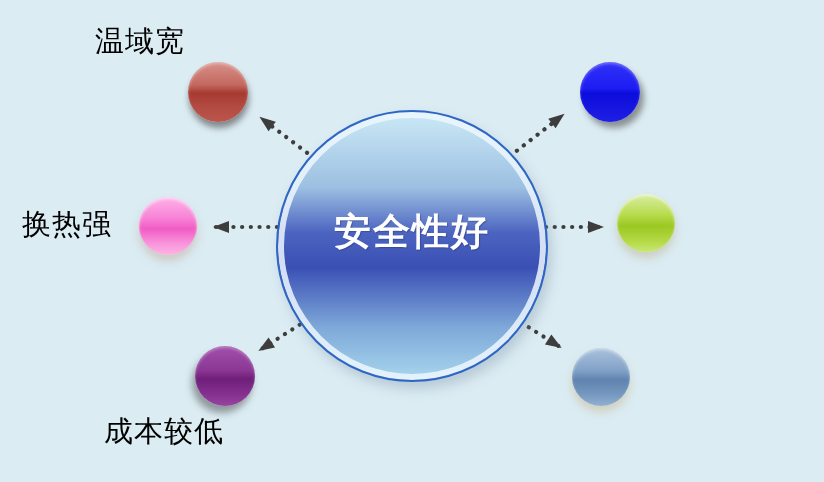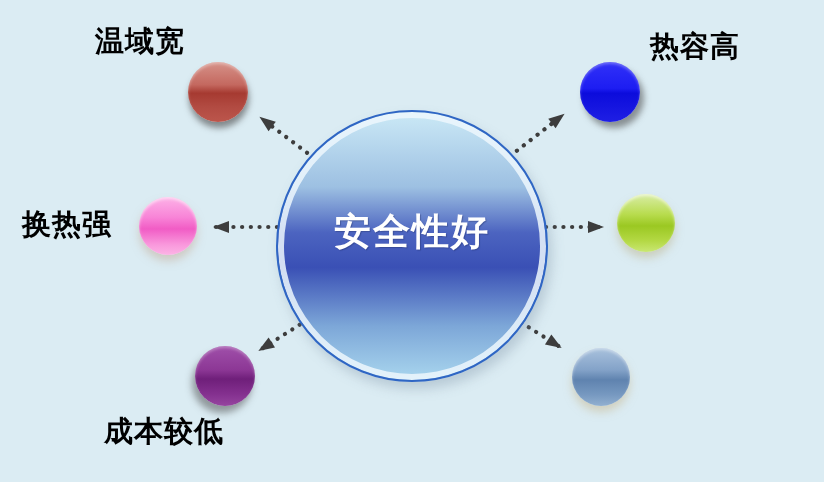--- a/index.html
+++ b/index.html
@@ -33,21 +33,21 @@
   .bubble{position:absolute;border-radius:50%;}
   .bubble-red   {left:188px;top:62px; width:60px;height:60px;box-shadow:1px 6px 6px rgba(70,70,70,0.60), inset 0 2px 3px rgba(255,255,255,0.35);}
   .bubble-blue  {left:580px;top:62px; width:60px;height:60px;box-shadow:4px 6px 6px rgba(70,70,70,0.55), inset 0 2px 3px rgba(255,255,255,0.30);}
   .bubble-pink  {left:139px;top:197px;width:58px;height:58px;box-shadow:0 6px 9px rgba(195,170,150,0.50), inset 0 2px 3px rgba(255,255,255,0.55);}
   .bubble-green {left:617px;top:194px;width:58px;height:58px;box-shadow:0 6px 9px rgba(190,180,140,0.50), inset 0 2px 3px rgba(255,255,255,0.55);}
   .bubble-purple{left:195px;top:346px;width:60px;height:60px;box-shadow:-3px 7px 7px rgba(70,70,70,0.50), inset 0 2px 3px rgba(255,255,255,0.30);}
   .bubble-steel {left:572px;top:348px;width:58px;height:58px;box-shadow:0 6px 9px rgba(200,185,150,0.55), inset 0 2px 3px rgba(255,255,255,0.40);}
 
   
   .node-label{
-    position:absolute;color:#000;font-weight:bold;font-size:29px;
+    position:absolute;color:#000;font-weight:normal;font-size:29px;
     letter-spacing:1px;white-space:nowrap;
   }
   .label-temp  {left:95px; top:22px;}
   .label-heat  {left:650px;top:27px;}
   .label-exch  {left:22px; top:205px;}
   .label-flow  {left:702px;top:205px;}
   .label-cost  {left:104px;top:412px;}
   .label-safe  {left:602px;top:424px;}
 </style>
 </head>
@@ -74,17 +74,16 @@
   </div>
 
   <div class="bubble bubble-red" style="background: linear-gradient(rgb(214, 146, 137) 0%, rgb(196, 104, 95) 38%, rgb(166, 58, 49) 52%, rgb(178, 75, 66) 75%, rgb(188, 86, 76) 100%);"></div>
   <div class="bubble bubble-blue" style="background: linear-gradient(rgb(49, 49, 248) 0%, rgb(29, 29, 242) 44%, rgb(12, 12, 220) 52%, rgb(31, 31, 228) 100%);"></div>
   <div class="bubble bubble-pink" style="background: linear-gradient(rgb(253, 178, 231) 0%, rgb(248, 132, 215) 35%, rgb(241, 92, 197) 55%, rgb(249, 152, 220) 82%, rgb(252, 180, 229) 100%);"></div>
   <div class="bubble bubble-green" style="background: linear-gradient(rgb(217, 237, 166) 0%, rgb(184, 220, 78) 35%, rgb(155, 200, 34) 55%, rgb(179, 216, 67) 80%, rgb(201, 231, 114) 100%);"></div>
   <div class="bubble bubble-purple" style="background: linear-gradient(rgb(160, 80, 170) 0%, rgb(140, 55, 149) 40%, rgb(111, 31, 122) 55%, rgb(132, 48, 143) 80%, rgb(150, 69, 159) 100%);"></div>
   <div class="bubble bubble-steel" style="background: linear-gradient(rgb(169, 194, 221) 0%, rgb(131, 162, 200) 38%, rgb(95, 131, 175) 55%, rgb(118, 152, 192) 80%, rgb(146, 176, 208) 100%);"></div>
 
   <div class="node-label label-temp">温域宽</div>
-  <div class="node-label label-heat">热容高</div>
   <div class="node-label label-exch">换热强</div>
   <div class="node-label label-cost">成本较低</div>
 
 </div>
 
 </body></html>

